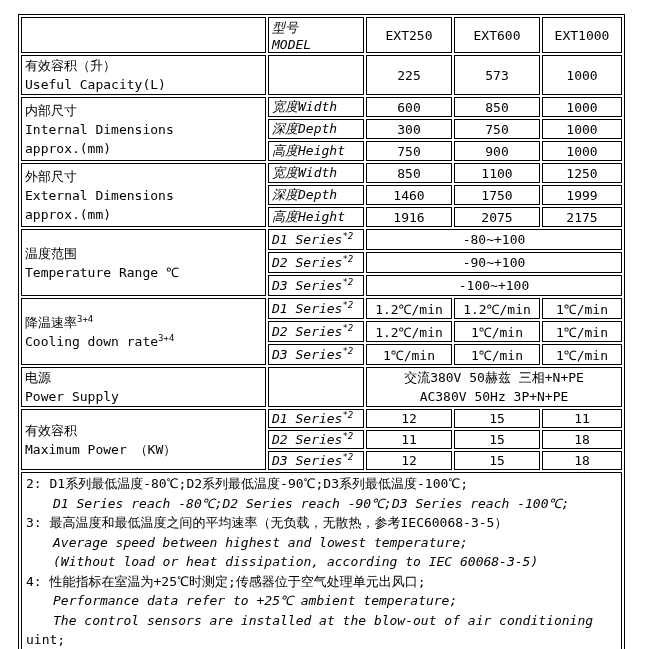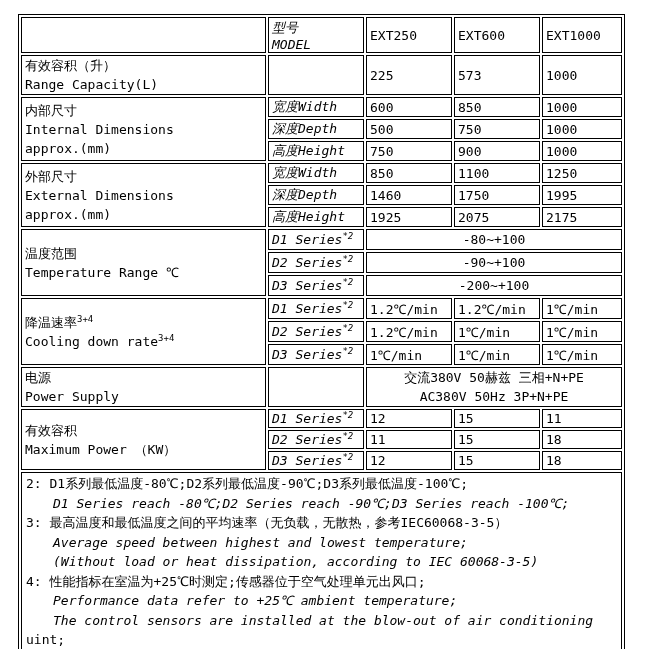--- a/index.html
+++ b/index.html
@@ -38,21 +38,21 @@
 
   .r2line td { height: 36px; }
   .rdim td   { height: 19px; }
   .rmid td   { height: 21px; }
   .rpow td   { height: 40px; }
   .rmp td    { height: 19px; }
 
   td.label { text-align: left; }
   td.label div { line-height: 19px; }
   td.sub   { text-align: left; font-style: italic; }
-  td.val   { }
+  td.val   { text-align: center; }
   td.merged{ text-align: center; }
   td.merged div { line-height: 19px; }
 
   sup.fnote {
     font-size: 9px;
     vertical-align: super;
     line-height: 0;
   }
 
   td.notes-cell {
@@ -85,42 +85,42 @@
       <div>MODEL</div>
     </td>
     <td class="val">EXT250</td>
     <td class="val">EXT600</td>
     <td class="val">EXT1000</td>
   </tr>
 
   <tr class="r2line">
     <td class="label">
       <div>有效容积（升）</div>
-      <div>Range Capacity(L)</div>
+      <div>Useful Capacity(L)</div>
     </td>
     <td class="sub"></td>
     <td class="val">225</td>
     <td class="val">573</td>
     <td class="val">1000</td>
   </tr>
 
   <tr class="rdim">
     <td class="label" rowspan="3">
       <div>内部尺寸</div>
       <div>Internal Dimensions</div>
       <div>approx.(mm)</div>
     </td>
     <td class="sub">宽度Width</td>
     <td class="val">600</td>
     <td class="val">850</td>
     <td class="val">1000</td>
   </tr>
   <tr class="rdim">
     <td class="sub">深度Depth</td>
-    <td class="val">500</td>
+    <td class="val">300</td>
     <td class="val">750</td>
     <td class="val">1000</td>
   </tr>
   <tr class="rdim">
     <td class="sub">高度Height</td>
     <td class="val">750</td>
     <td class="val">900</td>
     <td class="val">1000</td>
   </tr>
 
@@ -132,44 +132,44 @@
     </td>
     <td class="sub">宽度Width</td>
     <td class="val">850</td>
     <td class="val">1100</td>
     <td class="val">1250</td>
   </tr>
   <tr class="rdim">
     <td class="sub">深度Depth</td>
     <td class="val">1460</td>
     <td class="val">1750</td>
-    <td class="val">1995</td>
+    <td class="val">1999</td>
   </tr>
   <tr class="rdim">
     <td class="sub">高度Height</td>
-    <td class="val">1925</td>
+    <td class="val">1916</td>
     <td class="val">2075</td>
     <td class="val">2175</td>
   </tr>
 
   <tr class="rmid">
     <td class="label" rowspan="3">
       <div>温度范围</div>
       <div>Temperature Range ℃</div>
     </td>
     <td class="sub"><span>D1 Series</span><sup class="fnote">*2</sup></td>
     <td class="merged" colspan="3">-80~+100</td>
   </tr>
   <tr class="rmid">
     <td class="sub"><span>D2 Series</span><sup class="fnote">*2</sup></td>
     <td class="merged" colspan="3">-90~+100</td>
   </tr>
   <tr class="rmid">
     <td class="sub"><span>D3 Series</span><sup class="fnote">*2</sup></td>
-    <td class="merged" colspan="3">-200~+100</td>
+    <td class="merged" colspan="3">-100~+100</td>
   </tr>
 
   <tr class="rmid">
     <td class="label" rowspan="3">
       <div><span>降温速率</span><sup class="fnote">3+4</sup></div>
       <div><span>Cooling down rate</span><sup class="fnote">3+4</sup></div>
     </td>
     <td class="sub"><span>D1 Series</span><sup class="fnote">*2</sup></td>
     <td class="val">1.2℃/min</td>
     <td class="val">1.2℃/min</td>

